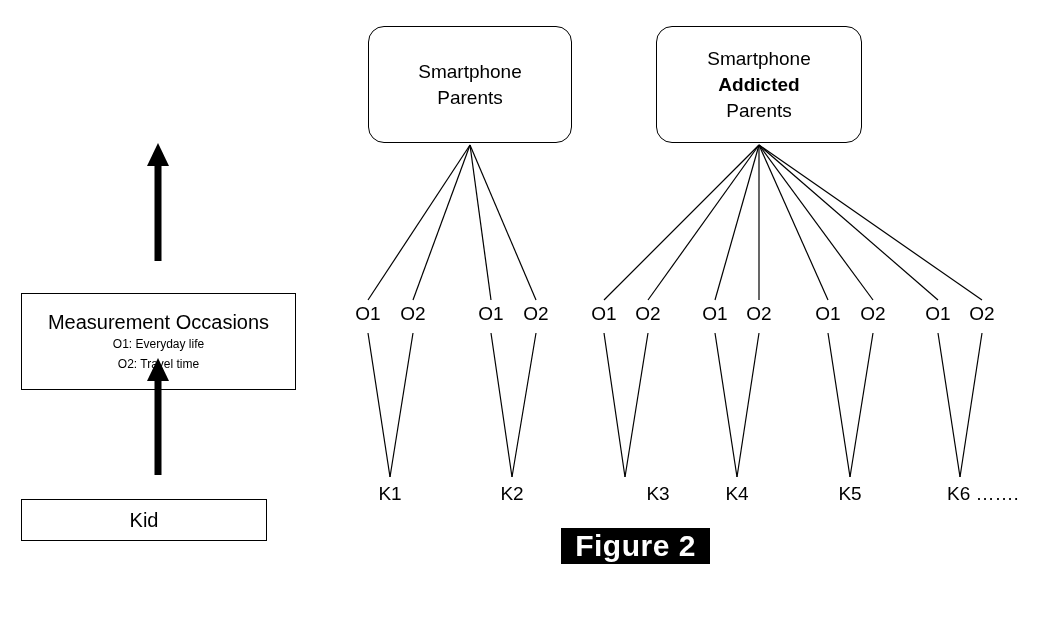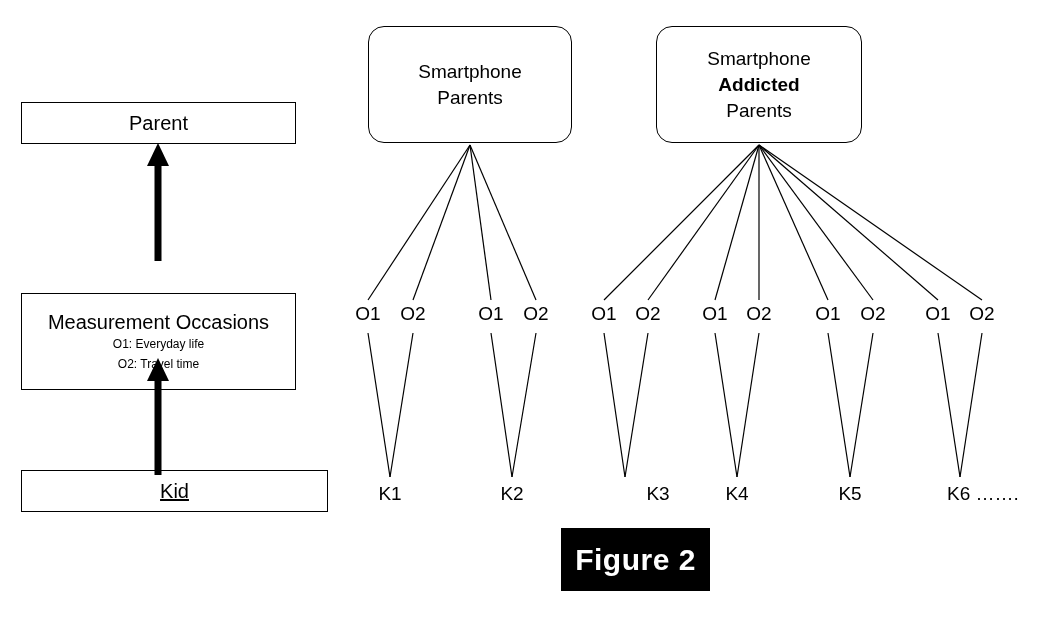--- a/index.html
+++ b/index.html
@@ -85,31 +85,28 @@
     align-items: center;
     justify-content: center;
     white-space: nowrap;
   }
 </style>
 </head>
 <body>
 
 <div id="page">
 
-  <div class="rect-box" id="box-parent" style="left:21px; top:102px; width:275px; height:42px;">
-    <div class="main-label">Parent</div>
-  </div>
 
   <div class="rect-box" id="box-measurement" style="left:21px; top:261px; width:275px; height:97px;margin-top:32px;">
     <div class="main-label">Measurement Occasions</div>
     <div class="sub-label">O1: Everyday life</div>
     <div class="sub-label">O2: Travel time</div>
   </div>
 
-  <div class="rect-box" id="box-kid" style="left:21px; top:470px; width:307px; height:42px;text-decoration:underline;">
+  <div class="rect-box" id="box-kid" style="left:21px; top:499px; width:246px; height:42px;">
     <div class="main-label">Kid</div>
   </div>
 
   <div class="round-box" id="box-non-addicted" style="left:368px; top:26px; width:204px; height:117px;">
     <div class="line">Smartphone</div>
     <div class="line">Parents</div>
   </div>
 
   <div class="round-box" id="box-addicted" style="left:656px; top:26px; width:206px; height:117px;">
     <div class="line">Smartphone</div>
@@ -182,15 +179,15 @@
   <div class="node-label" style="left:938px; top:303px;">O1</div>
   <div class="node-label" style="left:982px; top:303px;">O2</div>
 
   <div class="node-label" style="left:390px; top:483px;">K1</div>
   <div class="node-label" style="left:512px; top:483px;">K2</div>
   <div class="node-label" style="left:658px; top:483px;text-align:center;">K3</div>
   <div class="node-label" style="left:737px; top:483px;">K4</div>
   <div class="node-label" style="left:850px; top:483px;">K5</div>
   <div class="node-label" style="left:983px; top:483px;">K6 …….</div>
 
-  <div class="fig-caption" style="left:561px; top:528px; width:149px; height:63px;">Figure 2</div>
+  <div class="fig-caption" style="left:561px; top:528px; width:149px; height:36px;">Figure 2</div>
 
 </div>
 
 </body></html>

